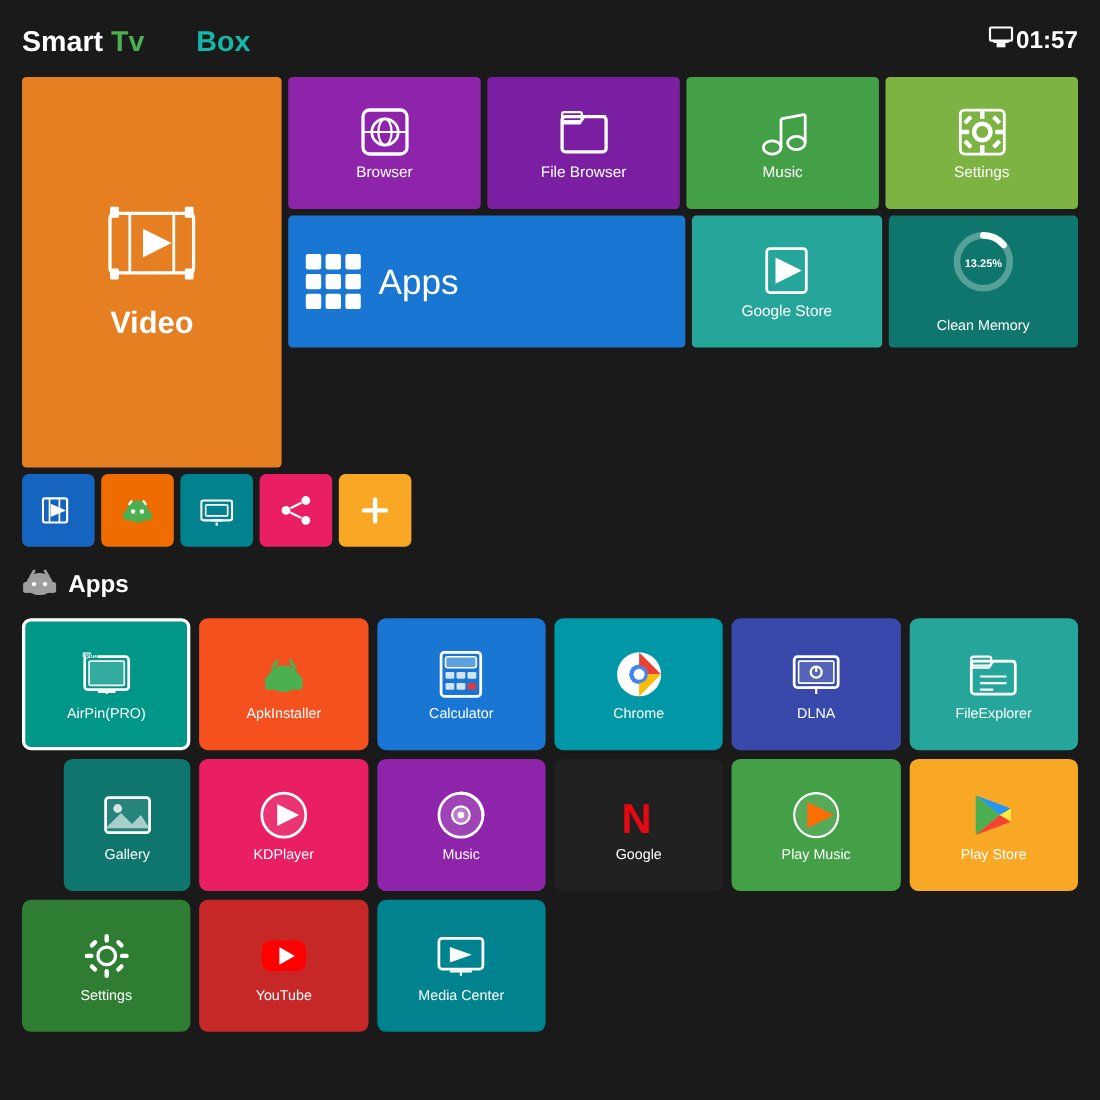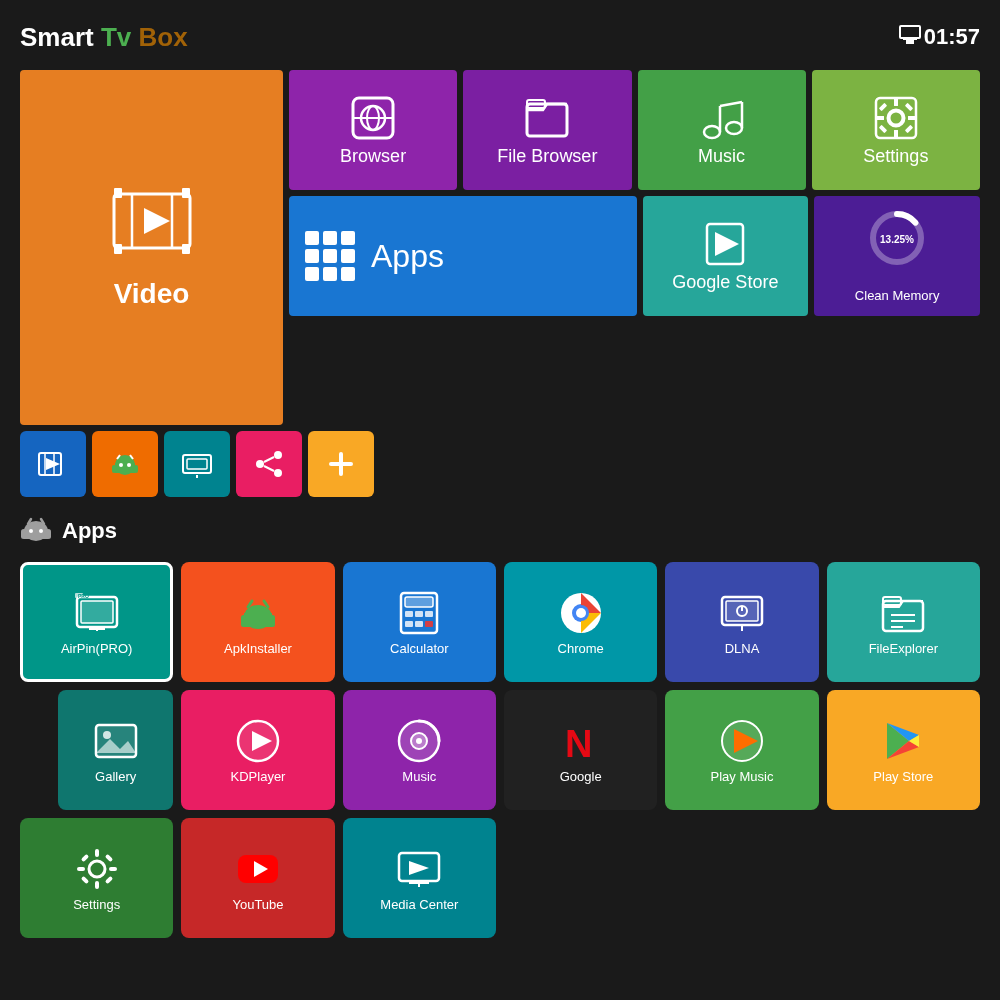--- a/index.html
+++ b/index.html
@@ -19,21 +19,21 @@
       justify-content: space-between;
       padding: 14px 20px 10px 20px;
       height: 70px;
     }
     .brand {
       font-size: 26px;
       font-weight: bold;
     }
     .brand-smart { color: white; }
     .brand-tv { color: #4caf50; }
-    .brand-box { color: #a16207; }
+    .brand-box { color: #14b8a6; margin-left: 40px; }
     .header-right {
       display: flex;
       align-items: center;
       gap: 0;
     }
     .wifi-icon {
       font-size: 20px;
       color: white;
     }
     .clock {
@@ -42,21 +42,21 @@
       color: white;
     }
 
     
     .top-section {
       padding: 0 20px;
       display: flex;
       gap: 6px;
     }
     .video-tile {
-      width: 263px;
+      width: 236px;
       height: 355px;
       background: #e67e22;
       border-radius: 4px;
       display: flex;
       flex-direction: column;
       align-items: center;
       justify-content: center;
       flex-shrink: 0;
       cursor: pointer;
     }
@@ -86,21 +86,21 @@
       height: 120px;
       border-radius: 4px;
       display: flex;
       flex-direction: column;
       align-items: center;
       justify-content: center;
       cursor: pointer;
       position: relative;
     }
     .tile-label {
-      font-size: 18px;
+      font-size: 14px;
       color: white;
       text-align: center;
     }
 
     
     .tile-purple { background: #8e24aa; }
     .tile-violet { background: #7b1fa2; }
     .tile-green { background: #43a047; }
     .tile-lime { background: #7cb342; }
     .tile-teal-google { background: #26a69a; }
@@ -133,21 +133,21 @@
       border-radius: 2px;
     }
     .apps-tile-text {
       font-size: 32px;
       color: white;
       font-weight: normal;
     }
 
     
     .clean-memory-tile {
-      background: #4c1d95;
+      background: #0f766e;
       position: relative;
       gap: 16px;
     }
     .circle-progress {
       width: 60px;
       height: 60px;
       margin-bottom: 4px;
     }
     .clean-memory-label {
       font-size: 13px;

